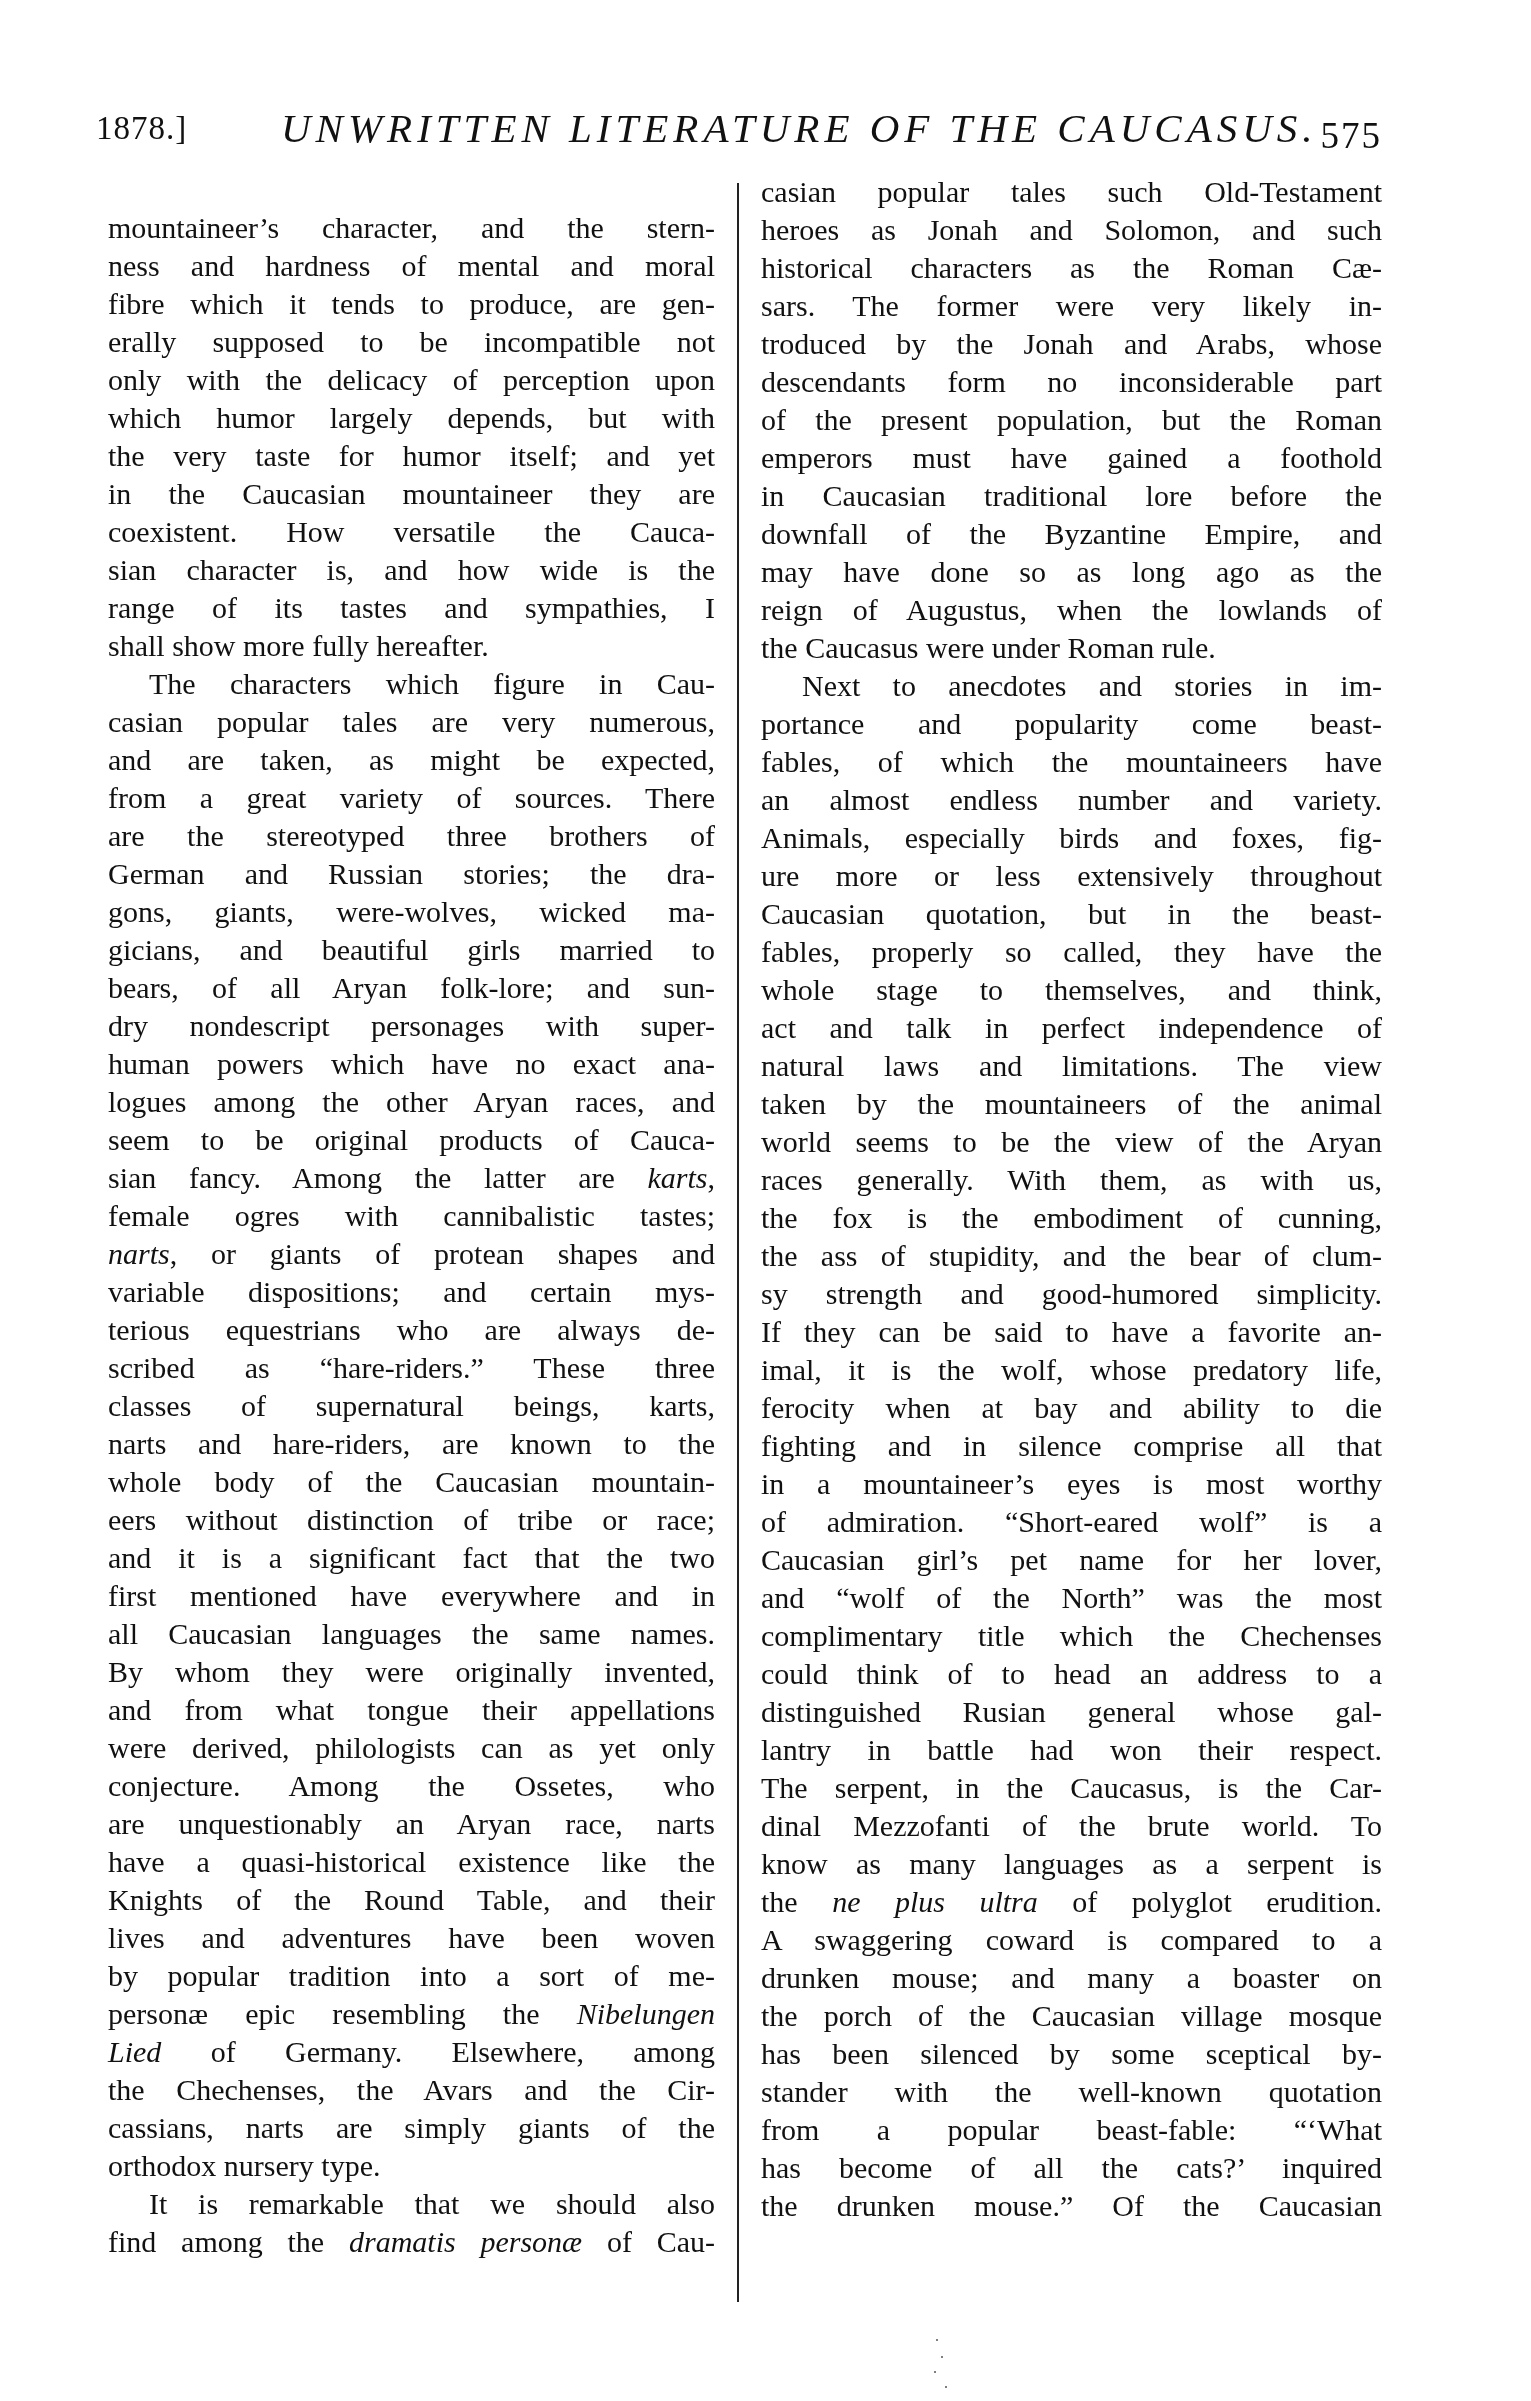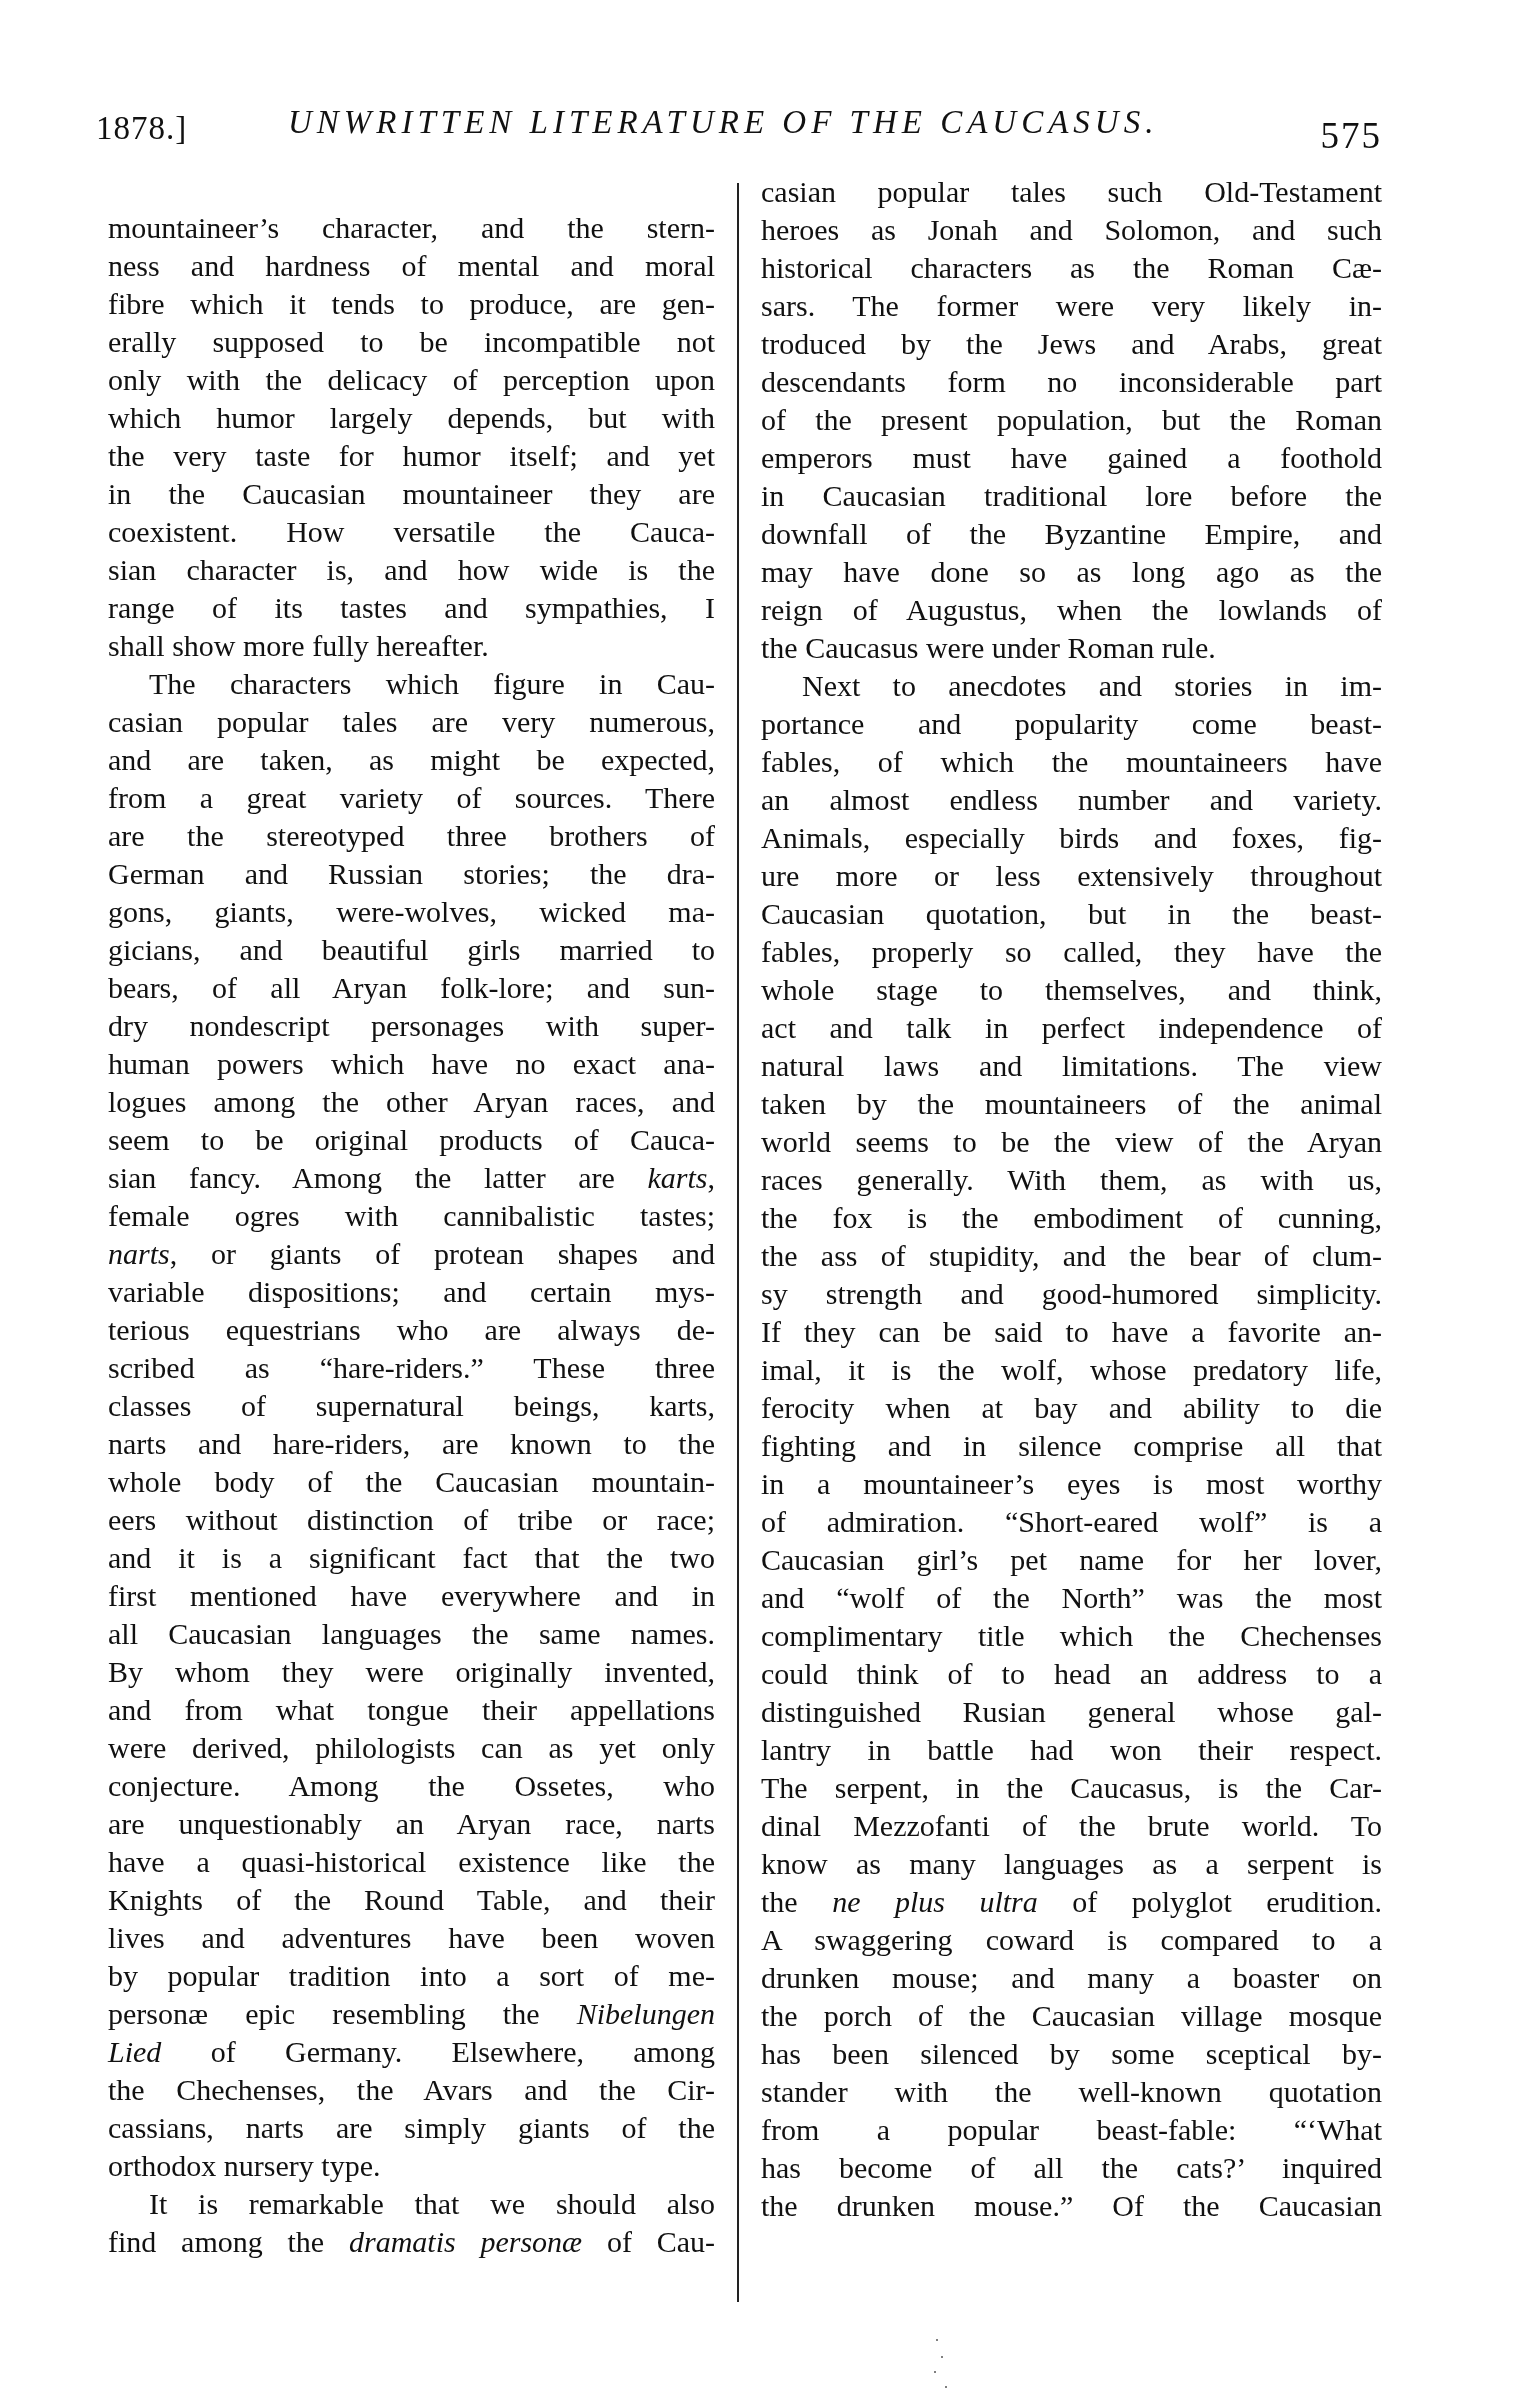--- a/index.html
+++ b/index.html
@@ -30,23 +30,23 @@
   }
   .rh-year {
     position: absolute;
     left: 0;
     top: 9px;
     font-size: 33px;
     letter-spacing: 1px;
   }
   .rh-title {
     position: absolute;
-    left: 192px;
+    left: 185px;
     top: 3px;
-    font-size: 33px;
+    font-size: 41px;
     font-style: italic;
     letter-spacing: 5px;
     white-space: nowrap;
   }
   .rh-page {
     position: absolute;
     right: 8px;
     top: 13px;
     font-size: 37px;
     letter-spacing: 2px;
@@ -167,21 +167,21 @@
       <span class="line"><span>find among the </span><span class="it">dramatis personæ</span><span> of Cau-</span></span>
     </div>
 
   <div class="divider"></div>
 
   <div class="column col-right" id="col-right">
       <span class="line">casian popular tales such Old-Testament</span>
       <span class="line">heroes as Jonah and Solomon, and such</span>
       <span class="line">historical characters as the Roman Cæ-</span>
       <span class="line">sars.  The former were very likely in-</span>
-      <span class="line">troduced by the Jews and Arabs, great</span>
+      <span class="line">troduced by the Jonah and Arabs, whose</span>
       <span class="line">descendants form no inconsiderable part</span>
       <span class="line">of the present population, but the Roman</span>
       <span class="line">emperors must have gained a foothold</span>
       <span class="line">in Caucasian traditional lore before the</span>
       <span class="line">downfall of the Byzantine Empire, and</span>
       <span class="line">may have done so as long ago as the</span>
       <span class="line">reign of Augustus, when the lowlands of</span>
       <span class="line last">the Caucasus were under Roman rule.</span>
       <span class="line indent">Next to anecdotes and stories in im-</span>
       <span class="line">portance and popularity come beast-</span>

